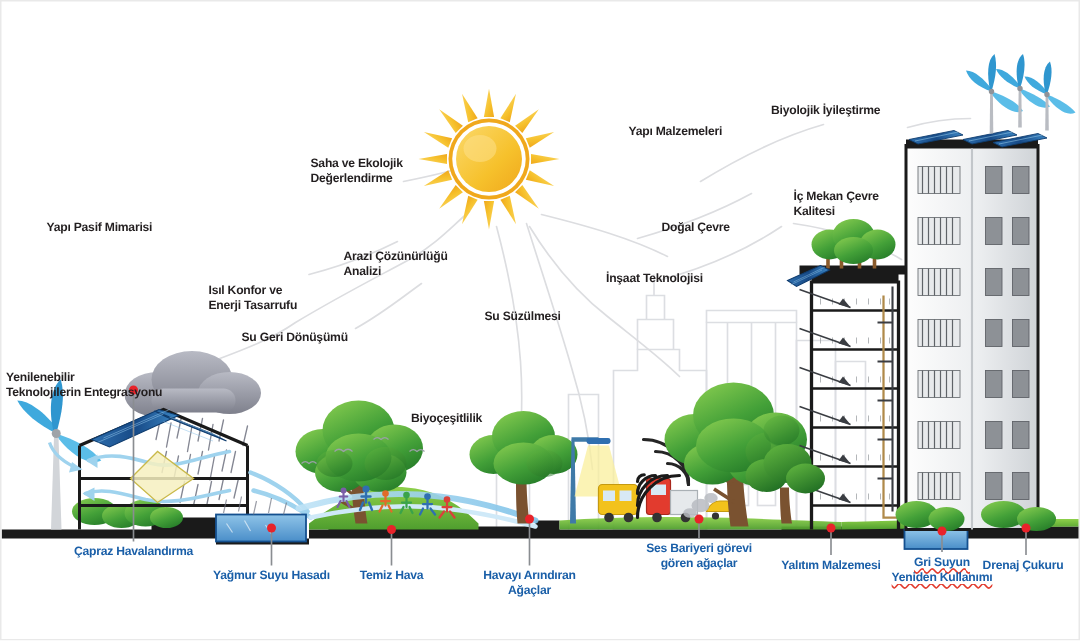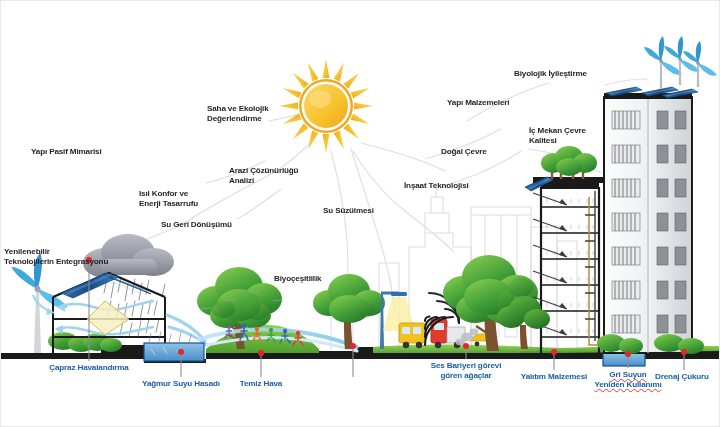--- a/index.html
+++ b/index.html
@@ -601,31 +601,33 @@
   <div class="lbl sky" style="left:3px;   top:221px;margin-top:25px;">Yenilenebilir
 Teknolojilerin Entegrasyonu</div>
   <div class="lbl sky" style="left:138px; top:188px;">Isıl Konfor ve
 Enerji Tasarrufu</div>
   <div class="lbl sky" style="left:160px; top:219px;">Su Geri Dönüşümü</div>
   <div class="lbl sky" style="left:169px; top:103px;margin-left:37px;">Saha ve Ekolojik
 Değerlendirme</div>
   <div class="lbl sky" style="left:228px; top:165px;">Arazi Çözünürlüğü
 Analizi</div>
   <div class="lbl sky" style="left:322px; top:205px;">Su Süzülmesi</div>
-  <div class="lbl sky" style="left:418px; top:97px;margin-left:28px;">Yapı Malzemeleri</div>
+  <div class="lbl sky" style="left:418px; top:82px;">Yapı Malzemeleri</div>
   <div class="lbl sky" style="left:440px; top:146px;">Doğal Çevre</div>
   <div class="lbl sky" style="left:403px; top:180px;">İnşaat Teknolojisi</div>
   <div class="lbl sky" style="left:513px; top:68px;">Biyolojik İyileştirme</div>
   <div class="lbl sky" style="left:528px; top:125px;">İç Mekan Çevre
 Kalitesi</div>
   <div class="lbl sky" style="left:273px; top:273px;">Biyoçeşitlilik</div>
 
   <div class="lbl btm" style="left:18px;  top:362px; width:140px;">Çapraz Havalandırma</div>
   <div class="lbl btm" style="left:120px; top:378px; width:120px;">Yağmur Suyu Hasadı</div>
   <div class="lbl btm" style="left:215px; top:378px; width:90px;">Temiz Hava</div>
+  <div class="lbl btm" style="left:300px; top:378px; width:104px;">Havayı Arındıran
+Ağaçlar</div>
   <div class="lbl btm" style="left:409px; top:360px; width:112px;">Ses Bariyeri görevi
 gören ağaçlar</div>
   <div class="lbl btm" style="left:500px; top:371px; width:106px;">Yalıtım Malzemesi</div>
   <div class="lbl btm squiggle" style="left:578px; top:369px; width:98px;">Gri Suyun
 Yeniden Kullanımı</div>
   <div class="lbl btm" style="left:643px; top:371px; width:76px;">Drenaj Çukuru</div>
 
 </div>
 
 </body></html>

